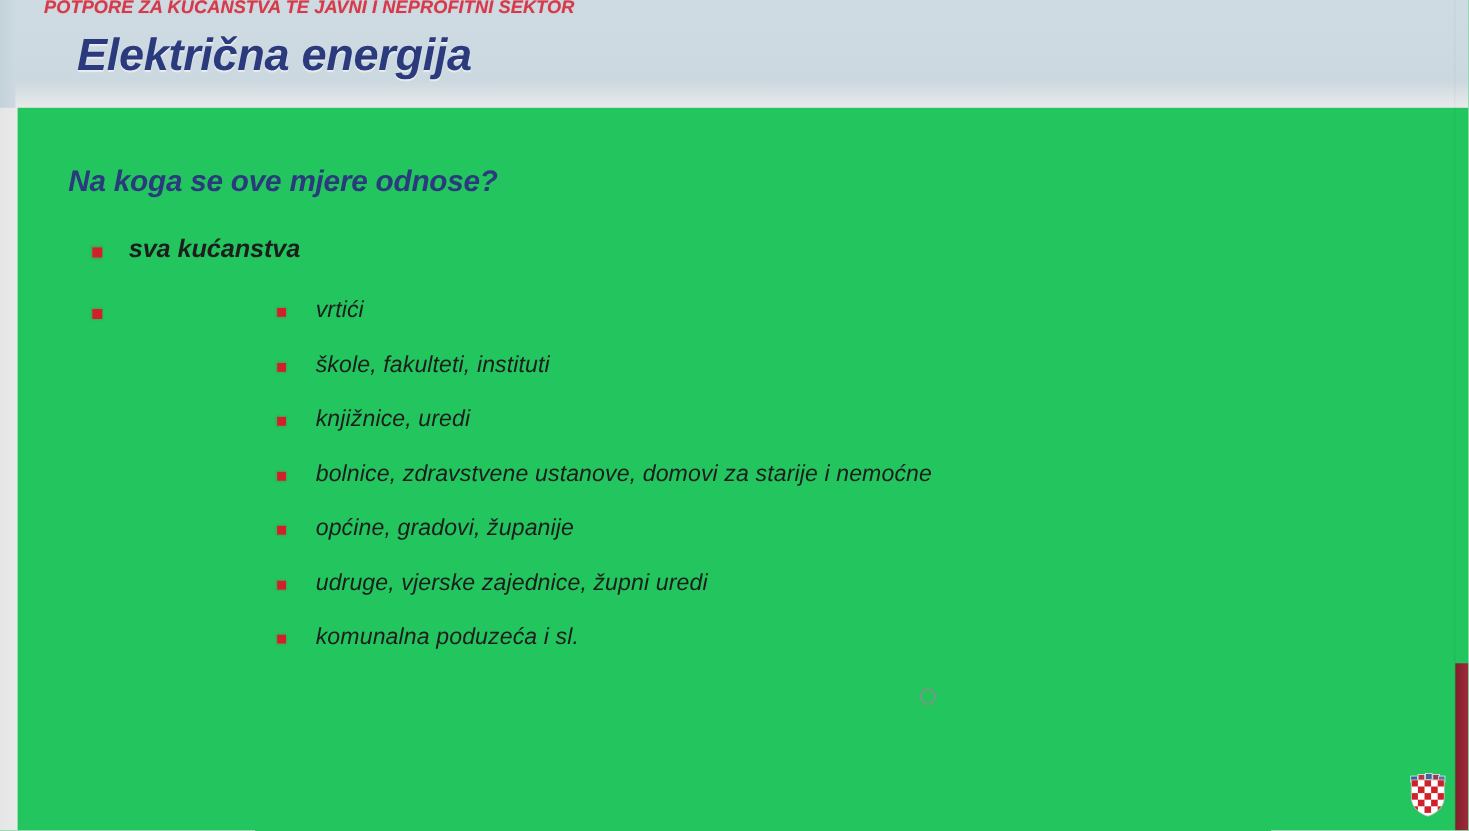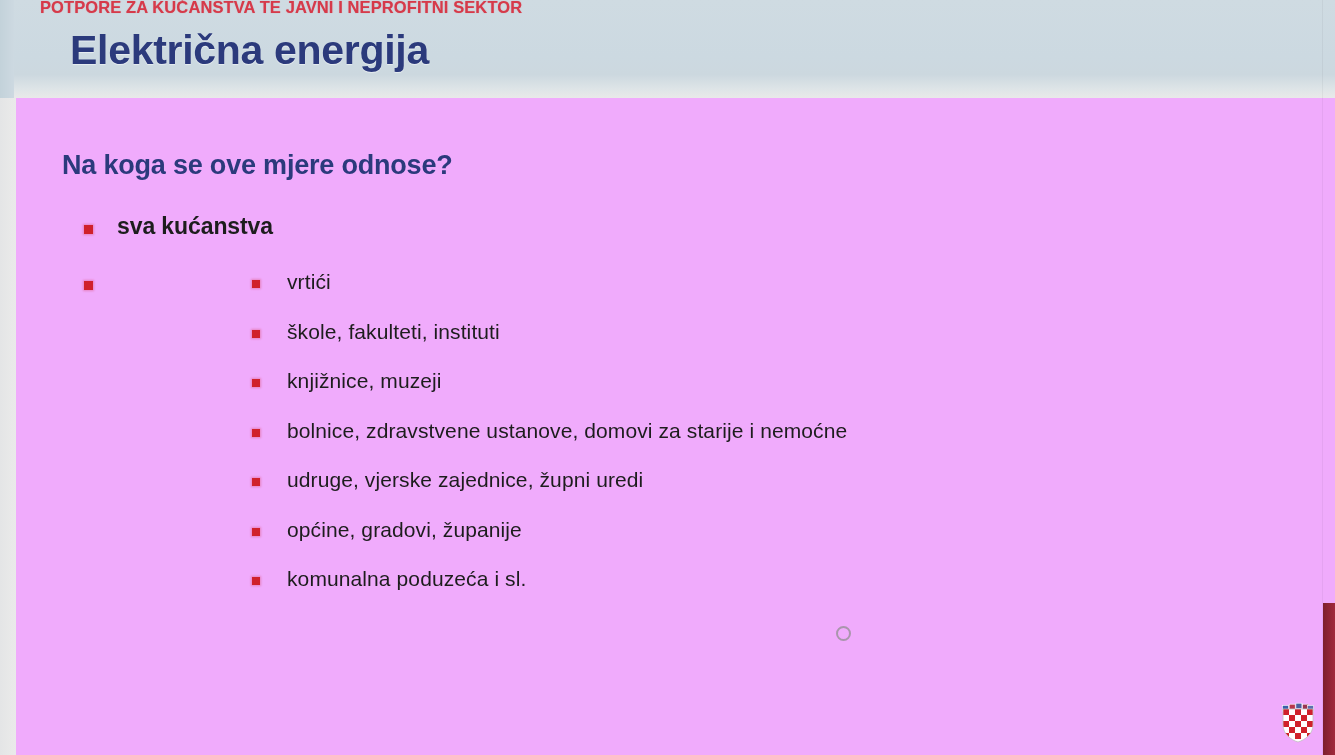--- a/index.html
+++ b/index.html
@@ -13,22 +13,23 @@
     height: 755px;
     overflow: hidden;
     font-family: "Liberation Sans", sans-serif;
     position: relative;
   }
 
   
   #slide {
     position: absolute;
     inset: 0;
-    background: #f0abfc;
+    background: #22c55e;
     overflow: hidden;
+    font-style: italic;
   }
 
   
   #left-gutter {
     position: absolute;
     left: 0;
     top: 0;
     width: 16px;
     height: 755px;
     background: linear-gradient(90deg, #e4e5e6 0%, #e9e9e9 70%, #eaeaea 100%);
@@ -243,33 +244,33 @@
             <li class="item">
               <span class="bullet"></span>
               <span class="txt">vrtići</span>
             </li>
             <li class="item">
               <span class="bullet"></span>
               <span class="txt">škole, fakulteti, instituti</span>
             </li>
             <li class="item">
               <span class="bullet"></span>
-              <span class="txt">knjižnice, muzeji</span>
+              <span class="txt">knjižnice, uredi</span>
             </li>
             <li class="item">
               <span class="bullet"></span>
               <span class="txt">bolnice, zdravstvene ustanove, domovi za starije i nemoćne</span>
             </li>
             <li class="item">
               <span class="bullet"></span>
+              <span class="txt">općine, gradovi, županije</span>
+            </li>
+            <li class="item">
+              <span class="bullet"></span>
               <span class="txt">udruge, vjerske zajednice, župni uredi</span>
-            </li>
-            <li class="item">
-              <span class="bullet"></span>
-              <span class="txt">općine, gradovi, županije</span>
             </li>
             <li class="item">
               <span class="bullet"></span>
               <span class="txt">komunalna poduzeća i sl.</span>
             </li>
           </ul>
         </li>
 
       </ul>
     </div>

